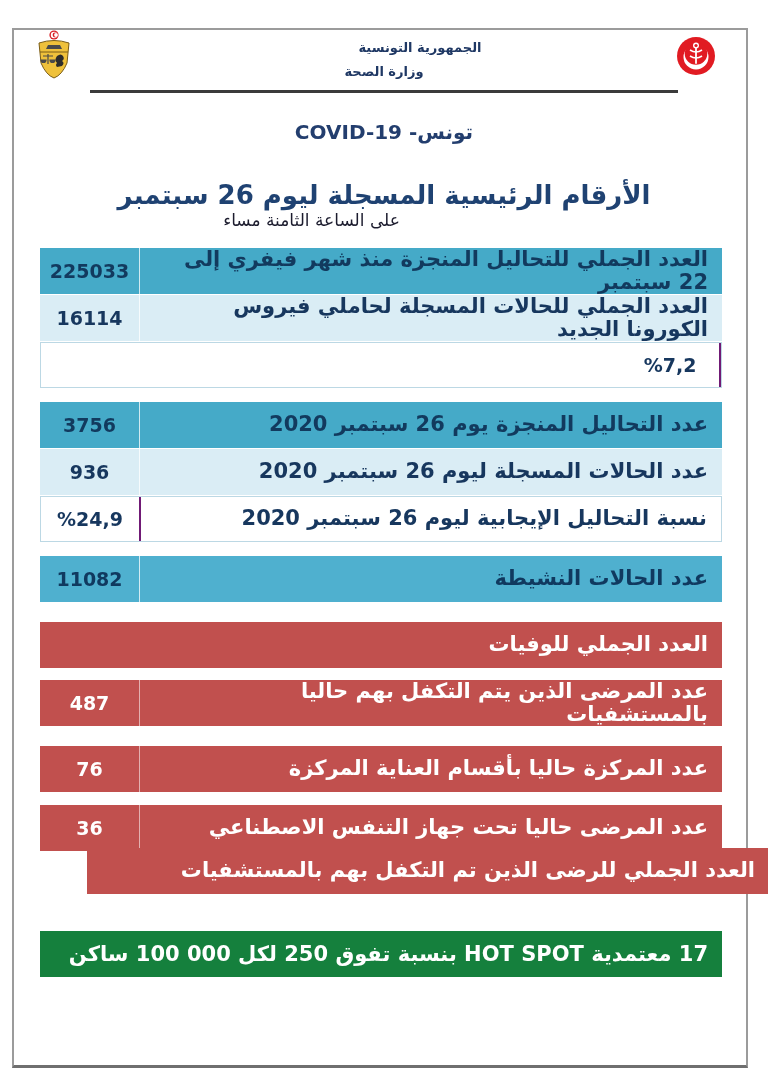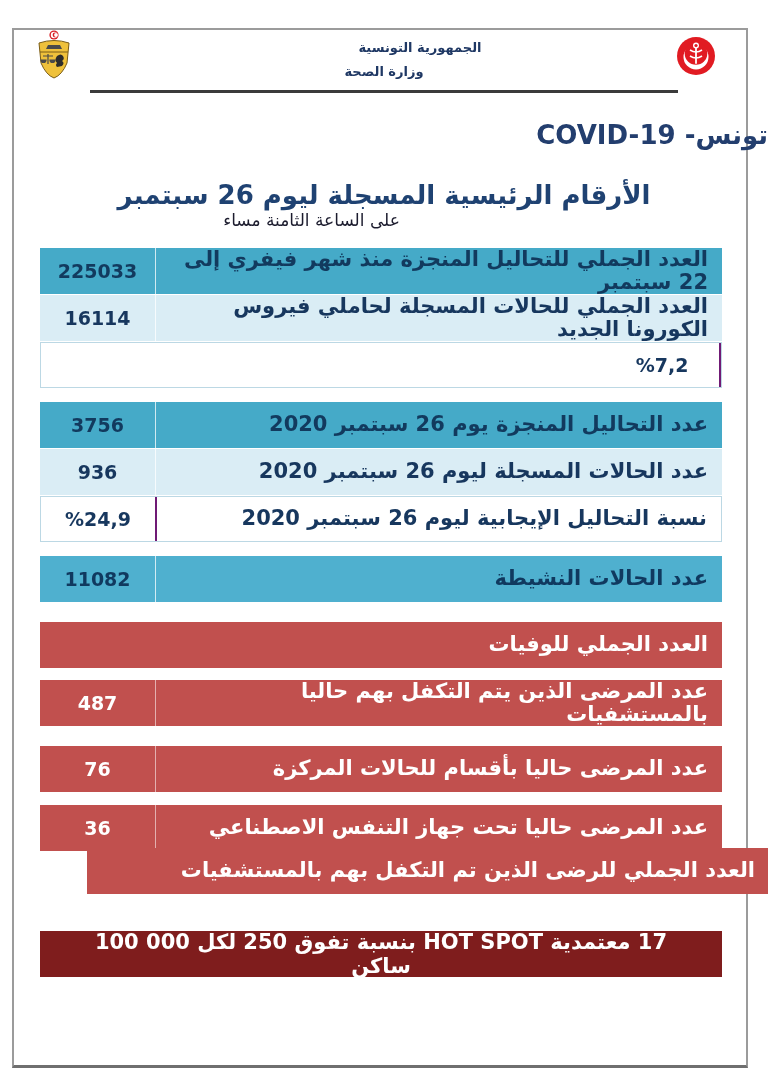--- a/index.html
+++ b/index.html
@@ -15,57 +15,57 @@
   .emblem{position:absolute;left:36px;top:30px;width:36px;height:50px;}
   .gov-line1,.gov-line2{
     position:absolute;left:0;width:768px;text-align:center;direction:rtl;
     color:#1f3864;font-weight:bold;font-size:13px;
   }
   .gov-line1{top:40px;padding-left:36px;}
   .gov-line2{top:64px;}
   .ministry-logo{position:absolute;left:676px;top:36px;width:40px;height:40px;}
   .header-rule{position:absolute;left:90px;top:90px;width:588px;height:3px;background:#3b3b3b;}
   
-  .title1{position:absolute;left:0;top:120px;width:768px;direction:rtl;
-    color:#233e6e;font-weight:bold;font-size:26px;}
+  .title1{position:absolute;left:0;top:120px;width:768px;text-align:center;direction:rtl;
+    color:#233e6e;font-weight:bold;font-size:20px;}
   .title2{position:absolute;left:0;top:180px;width:768px;text-align:center;direction:rtl;
     color:#1f4272;font-weight:bold;font-size:26px;}
   .subtitle{position:absolute;left:0;top:210px;width:623px;text-align:center;direction:rtl;
     color:#1c1c2e;font-size:17px;}
   
   .block{position:absolute;left:40px;width:682px;}
   .row{
     display:flex;direction:rtl;height:46px;box-sizing:border-box;align-items:stretch;
   }
   .block .row + .row{margin-top:1px;}
   .label-cell{
     flex:1;display:flex;align-items:center;justify-content:flex-start;
     padding:0 14px;font-weight:bold;font-size:21px;line-height:1.1;
   }
   .value-cell{
-    width:116px;display:flex;align-items:center;justify-content:center;
+    width:100px;display:flex;align-items:center;justify-content:center;
     font-weight:bold;font-size:19px;border-right:1px solid rgba(255,255,255,0.75);
     box-sizing:border-box;
   }
   .t-teal{background:#45aac8;color:#123a5e;}
   .t-light{background:#daedf5;color:#17375e;}
   .t-white{background:#ffffff;color:#17375e;border:1px solid #bcd8e4;}
   .t-white .value-cell{border-right:2px solid #701a75;}
   .t-active{background:#4fb0cf;color:#10395f;}
   .t-red{background:#c1504e;color:#ffffff;}
   .t-red .value-cell{border-right:1px solid rgba(255,255,255,0.55);}
   .t1{top:248px;}
   .t2{top:402px;}
   .active-block{top:556px;}
   .red0{top:622px;} .red1{top:680px;} .red2{top:746px;} .red3{top:805px;} .red4{top:848px;margin-left:47px;}
   
   .banner{
     position:absolute;left:40px;top:931px;width:682px;height:46px;box-sizing:border-box;
-    background:#7f1d1d;color:#ffffff;display:flex;align-items:center;direction:rtl;
-    justify-content:flex-start;padding:0 22px;font-weight:bold;font-size:21px;text-align:center;
+    background:#15803d;color:#ffffff;display:flex;align-items:center;direction:rtl;
+    justify-content:flex-start;padding:0 14px;font-weight:bold;font-size:21px;
   }
 </style>
 </head>
 <body>
 
 <div class="page-border"></div>
 
 <svg class="emblem" viewBox="0 0 36 50">
   <circle cx="18" cy="5" r="4.6" fill="#d92027"></circle>
   <circle cx="18" cy="5" r="3.2" fill="#ffffff"></circle>
@@ -139,21 +139,21 @@
   </div>
 </div>
 <div class="block red1">
   <div class="row t-red">
     <div class="label-cell">عدد المرضى الذين يتم التكفل بهم حاليا بالمستشفيات</div>
     <div class="value-cell">487</div>
   </div>
 </div>
 <div class="block red2">
   <div class="row t-red">
-    <div class="label-cell">عدد المرضى حاليا بأقسام للحالات المركزة</div>
+    <div class="label-cell">عدد المركزة حاليا بأقسام العناية المركزة</div>
     <div class="value-cell">76</div>
   </div>
 </div>
 <div class="block red3">
   <div class="row t-red">
     <div class="label-cell">عدد المرضى حاليا تحت جهاز التنفس الاصطناعي</div>
     <div class="value-cell">36</div>
   </div>
 </div>
 <div class="block red4">

